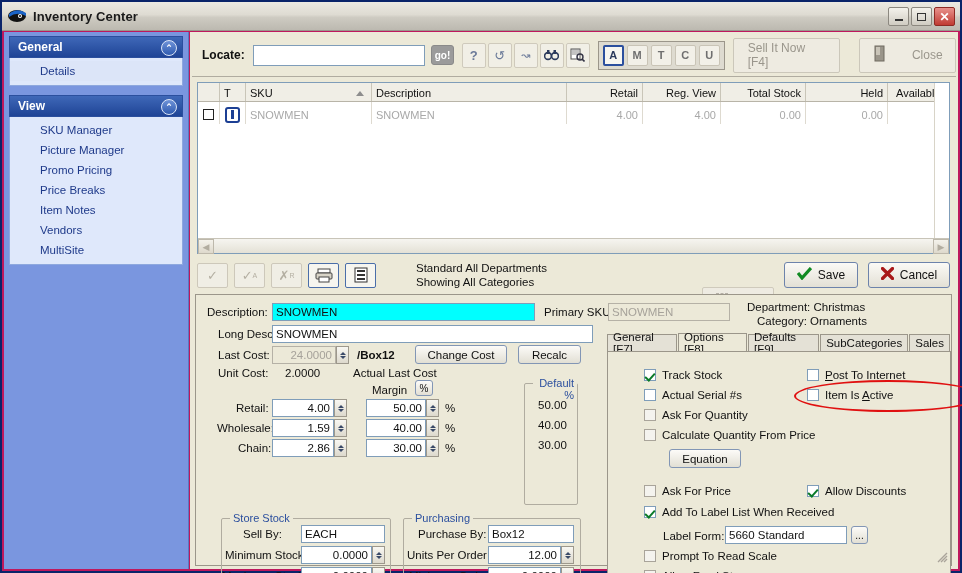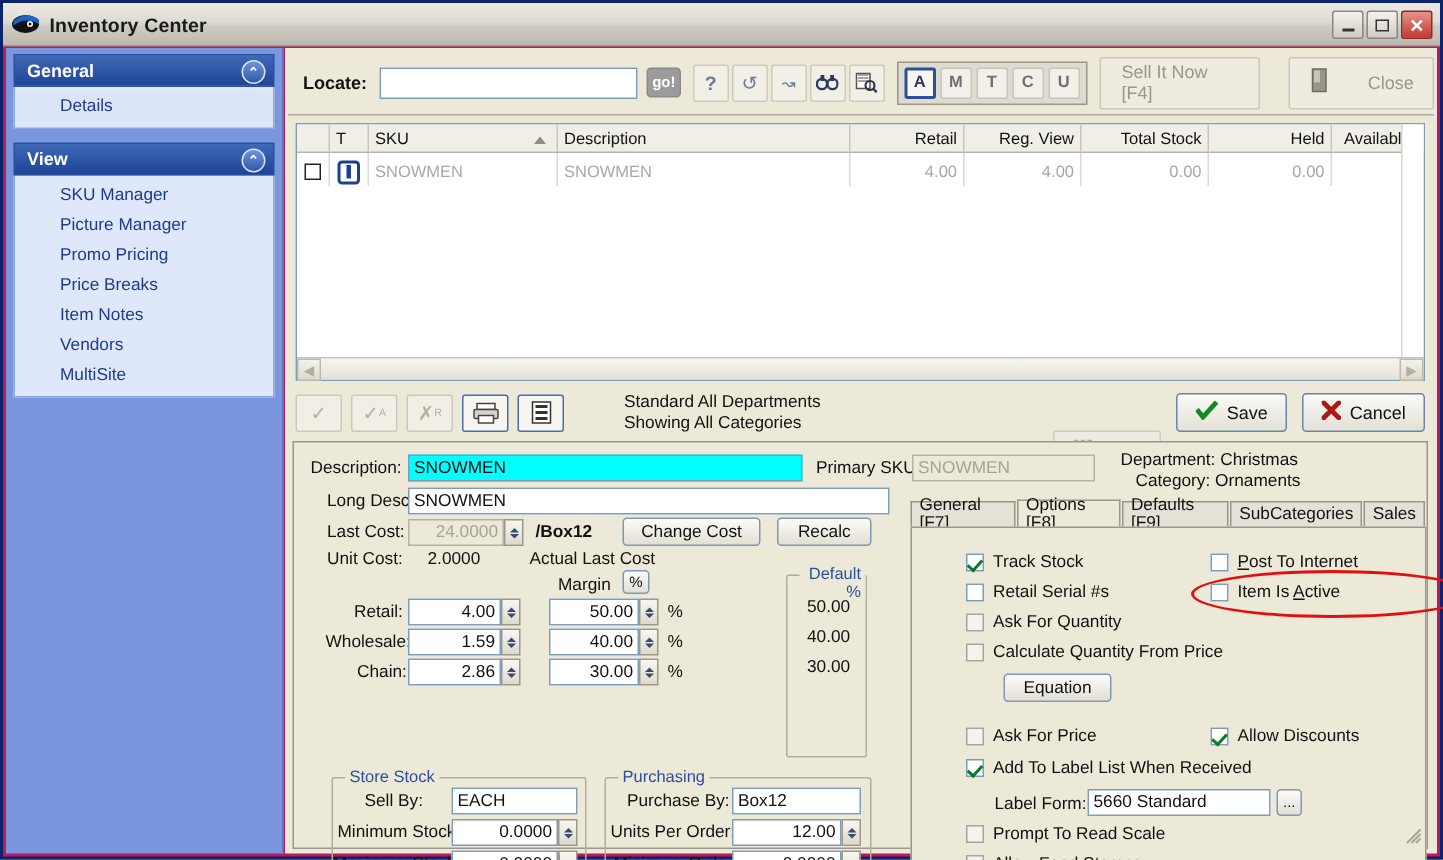--- a/index.html
+++ b/index.html
@@ -596,21 +596,21 @@
             <i class="u"></i>
           </div>
       </div>
 
       <div class="chk" style="left:448px;top:74px;">
         <span class="box checked"></span>
         <span>Track Stock</span>
       </div>
       <div class="chk" style="left:448px;top:94px;">
         <span class="box"></span>
-        <span>Retail Serial #s</span>
+        <span>Actual Serial #s</span>
       </div>
       <div class="chk" style="left:448px;top:114px;">
         <span class="box shade"></span>
         <span>Ask For Quantity</span>
       </div>
       <div class="chk" style="left:448px;top:134px;">
         <span class="box shade"></span>
         <span>Calculate Quantity From Price</span>
       </div>
 

